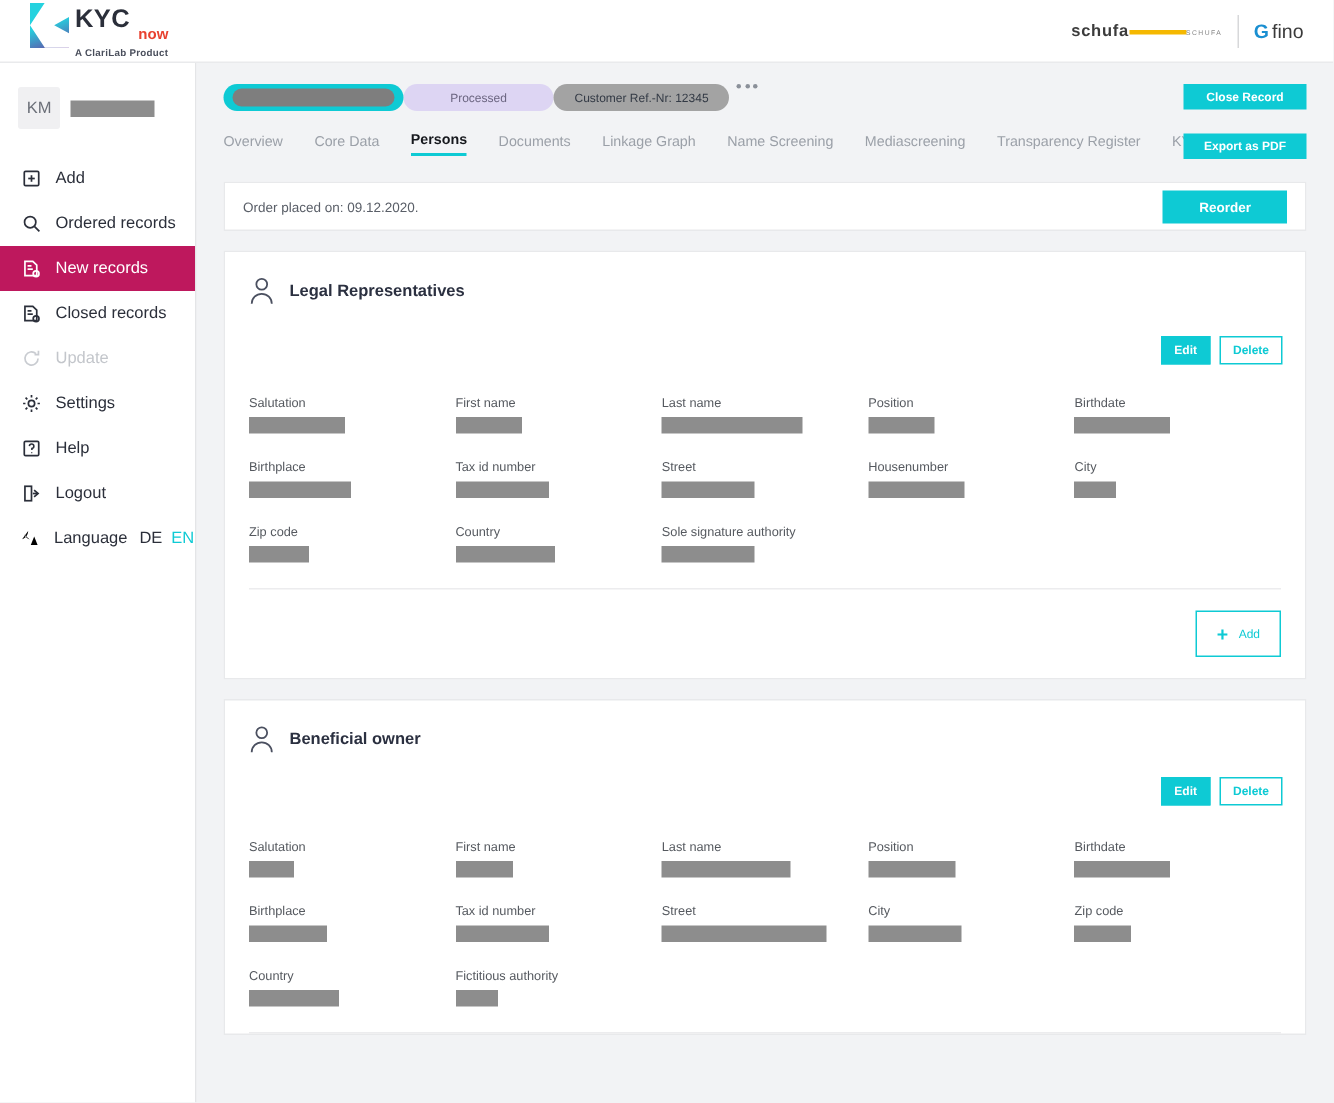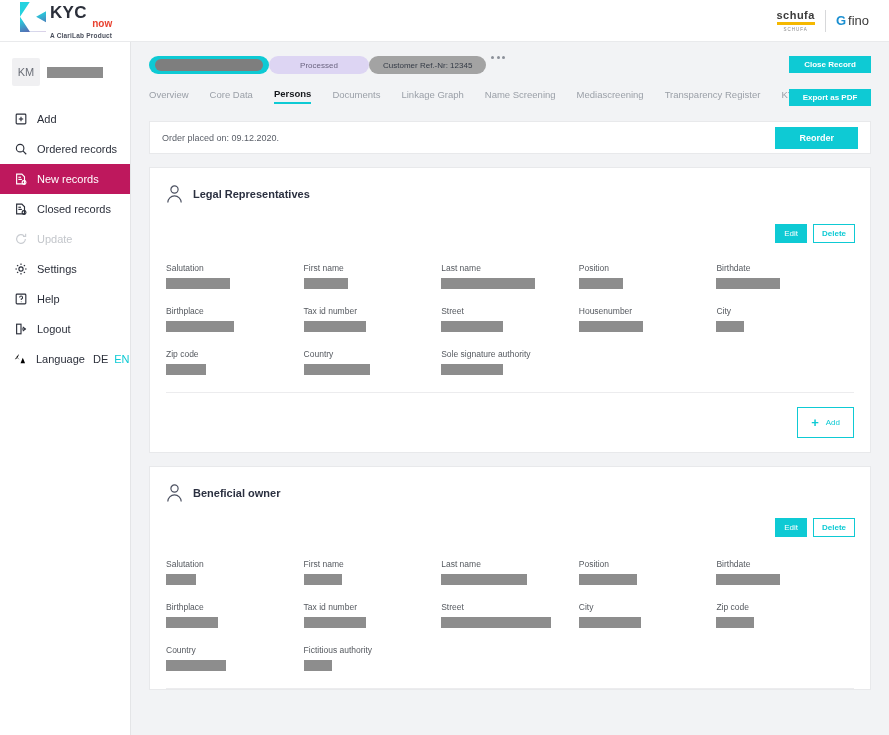--- a/index.html
+++ b/index.html
@@ -26,21 +26,21 @@
     content:""; position:absolute; left:0; top:0; width:100%; height:100%;
     background:#fff;
     clip-path: polygon(38% 0, 100% 0, 100% 32%, 62% 50%, 100% 68%, 100% 100%, 38% 100%, 0 50%);
   }
   .logo-text { display:flex; flex-direction:column; line-height:1; padding-top:2px;}
   .logo-kyc { font-size:17px; font-weight:bold; color:#2b2f3a; letter-spacing:0.3px; }
   .logo-now { font-size:10px; font-weight:bold; color:#e8412f; text-align:right; margin-top:-2px;}
   .logo-sub { font-size:6.5px; font-weight:bold; color:#4a4f5c; margin-top:4px; letter-spacing:0.2px;}
 
   .partner-logos { display:flex; align-items:center; padding-right:20px; gap:10px; }
-  .schufa { display:flex; flex-direction:column; align-items:center;justify-content:space-between; }
+  .schufa { display:flex; flex-direction:row; align-items:center;justify-content:space-between; }
   .schufa-name { font-size:11px; font-weight:bold; color:#3b3b3b; letter-spacing:0.5px;}
   .schufa-bar { width:38px; height:3px; background:#f5b800; margin-top:1px; }
   .schufa-sub { font-size:4.5px; color:#888; letter-spacing:1px; margin-top:2px;}
   .divider-v { width:1px; height:22px; background:#d7d8da; }
   .fino { display:flex; align-items:center; gap:2px; }
   .fino-c { font-size:13px; color:#1a8fd1; font-weight:bold; line-height:1;}
   .fino-t { font-size:13px; color:#3a3a3a; line-height:1;}
 
   
   .sidebar {
@@ -108,21 +108,21 @@
 
   
   .card { margin:13px 18px 0 18px; background:#ffffff; border:1px solid #e8e9eb; position:relative; }
   .card-head { display:flex; align-items:center; padding:16px 0 0 16px; }
   .card-head .person-ico { width:17px; height:20px; margin-right:10px; }
   .card-title { font-size:11px; font-weight:bold; color:#2b3040; }
 
   .rowbtns { position:absolute; right:15px; display:flex; gap:6px; }
   .btn-edit {
     background:#0ecad4; color:#fff; border:1px solid #0ecad4; font-size:8px;
-    padding:4px 8px; cursor:pointer; font-weight:normal;
+    padding:4px 8px; cursor:pointer; font-weight:bold;
   }
   .btn-delete {
     background:#ffffff; color:#0ecad4; border:1px solid #0ecad4; font-size:8px;
     padding:4px 8px; cursor:pointer; font-weight:bold;
   }
 
   .fields { padding:0 16px; }
   .frow { display:flex; margin-bottom:17px; }
   .fcell { flex:0 0 20%; }
   .flabel { font-size:8.5px; color:#55595f; margin-bottom:5px; }

